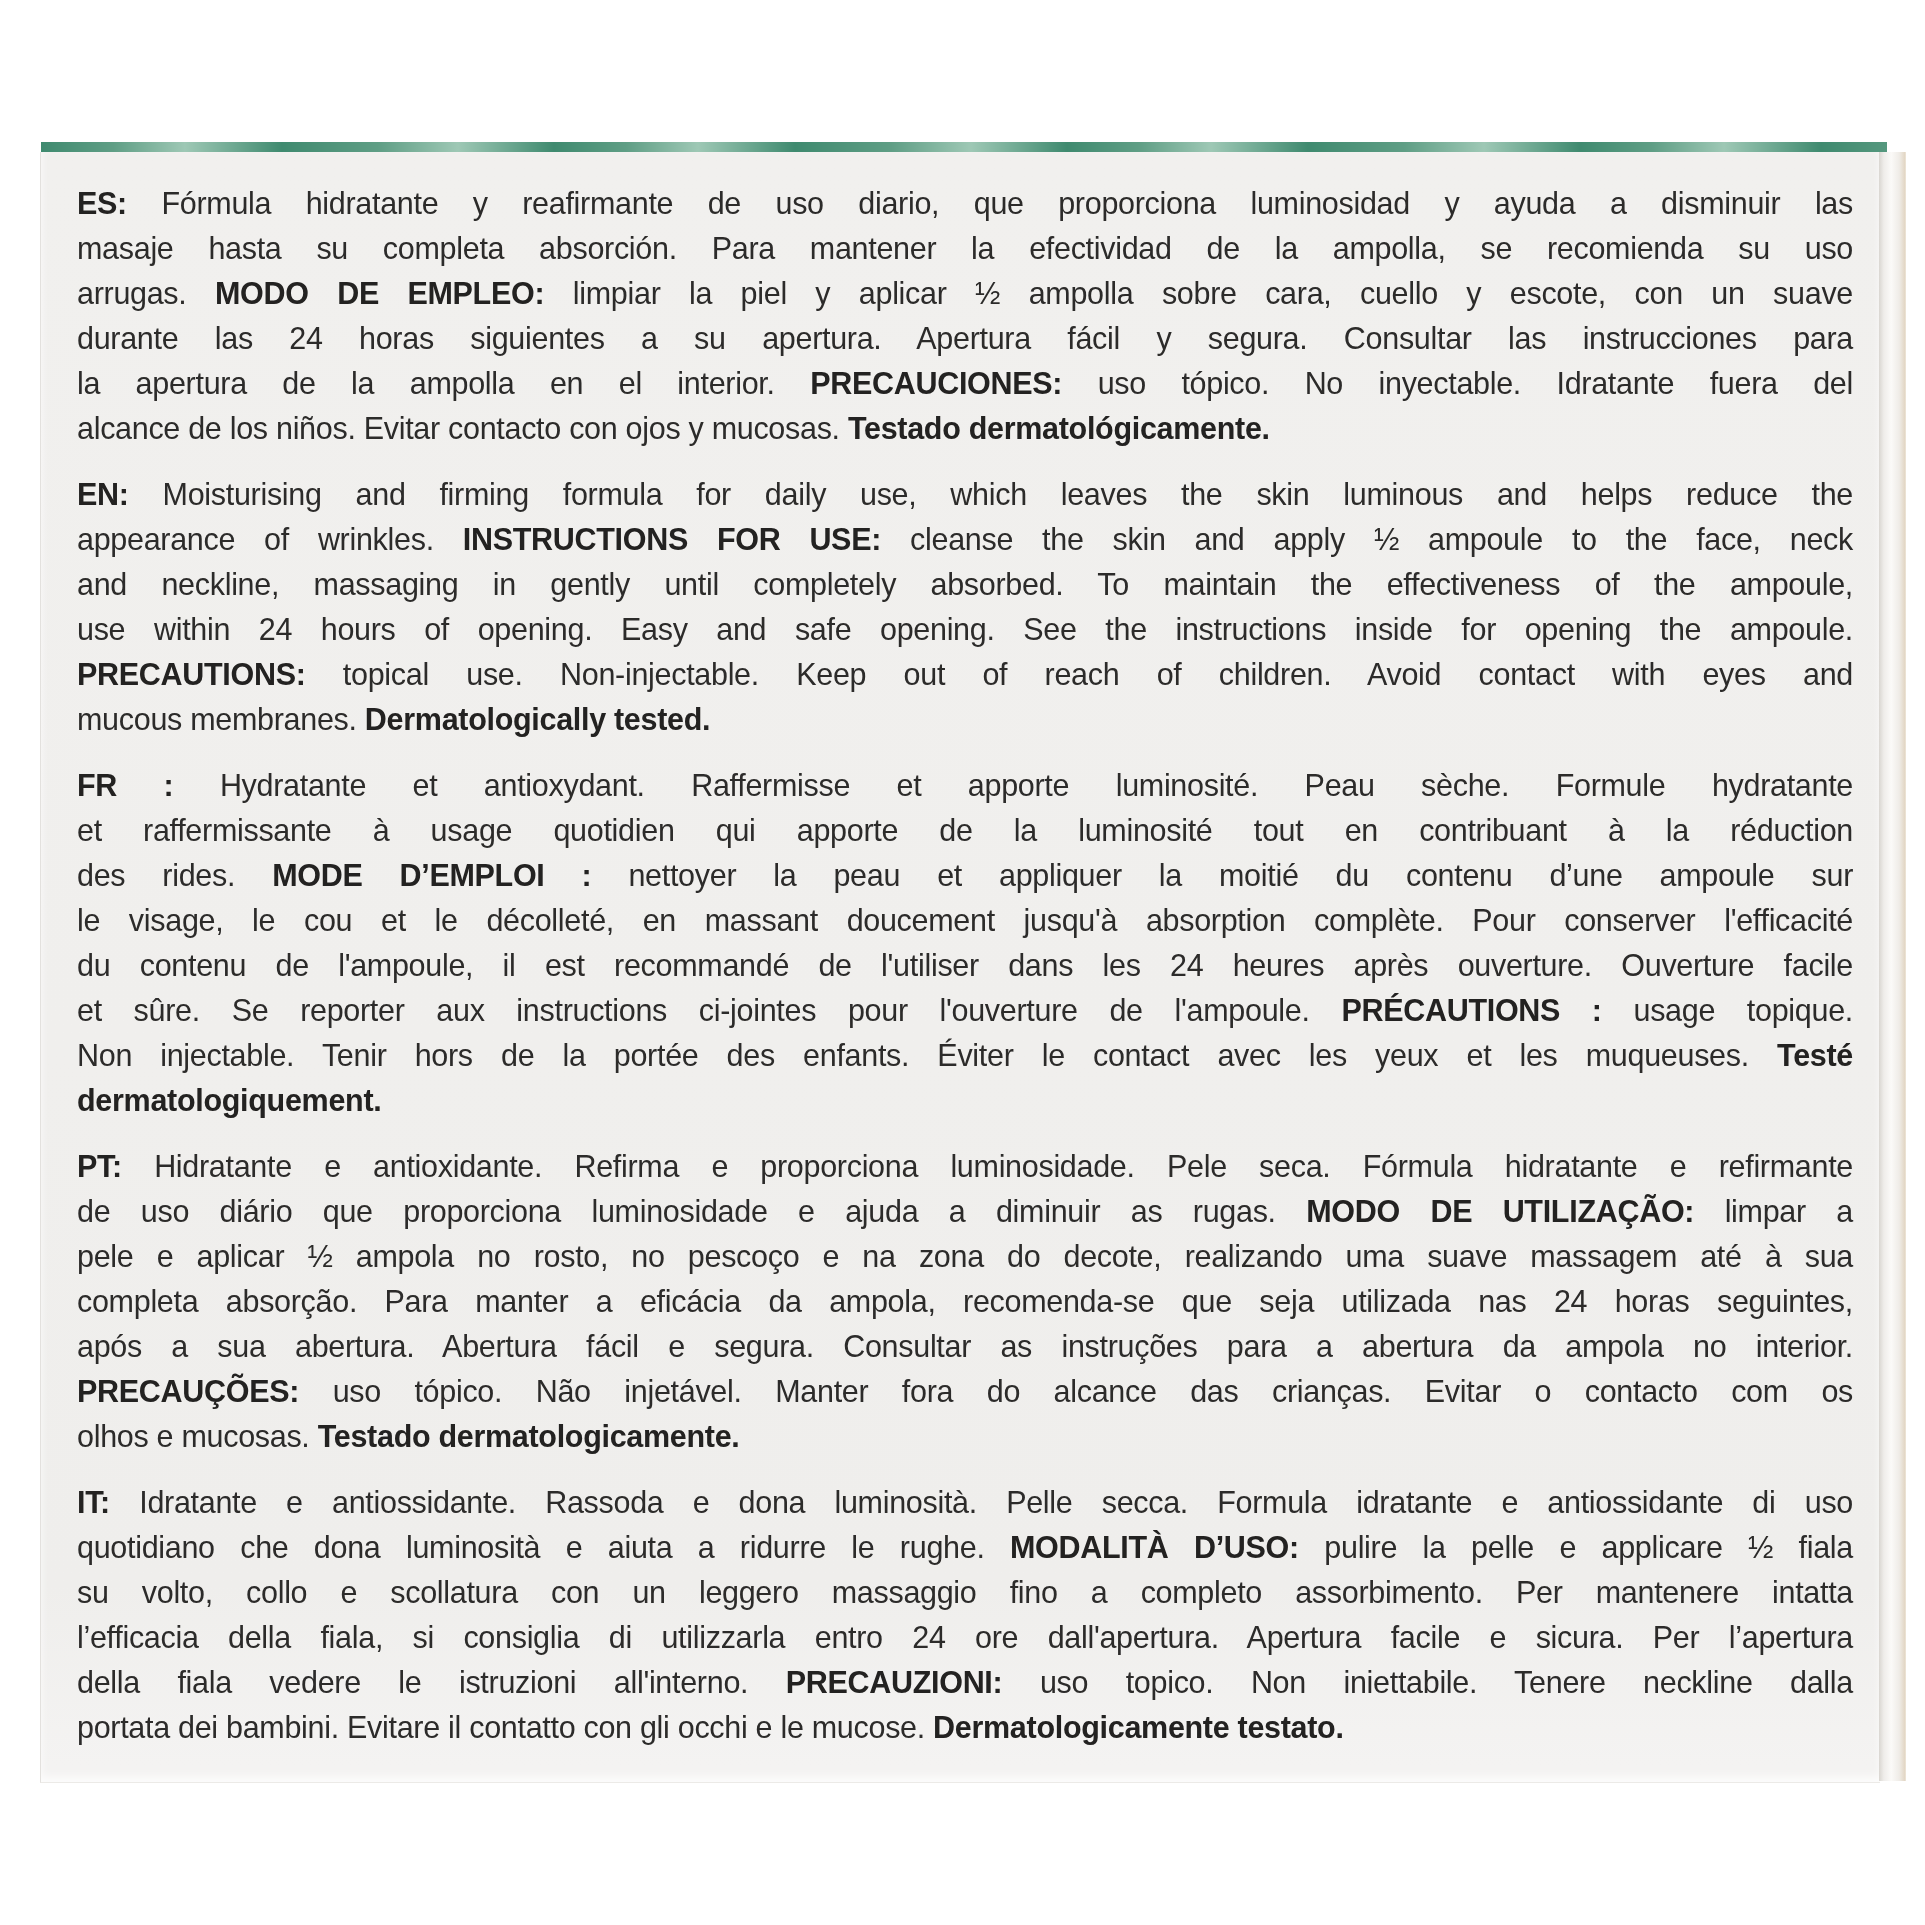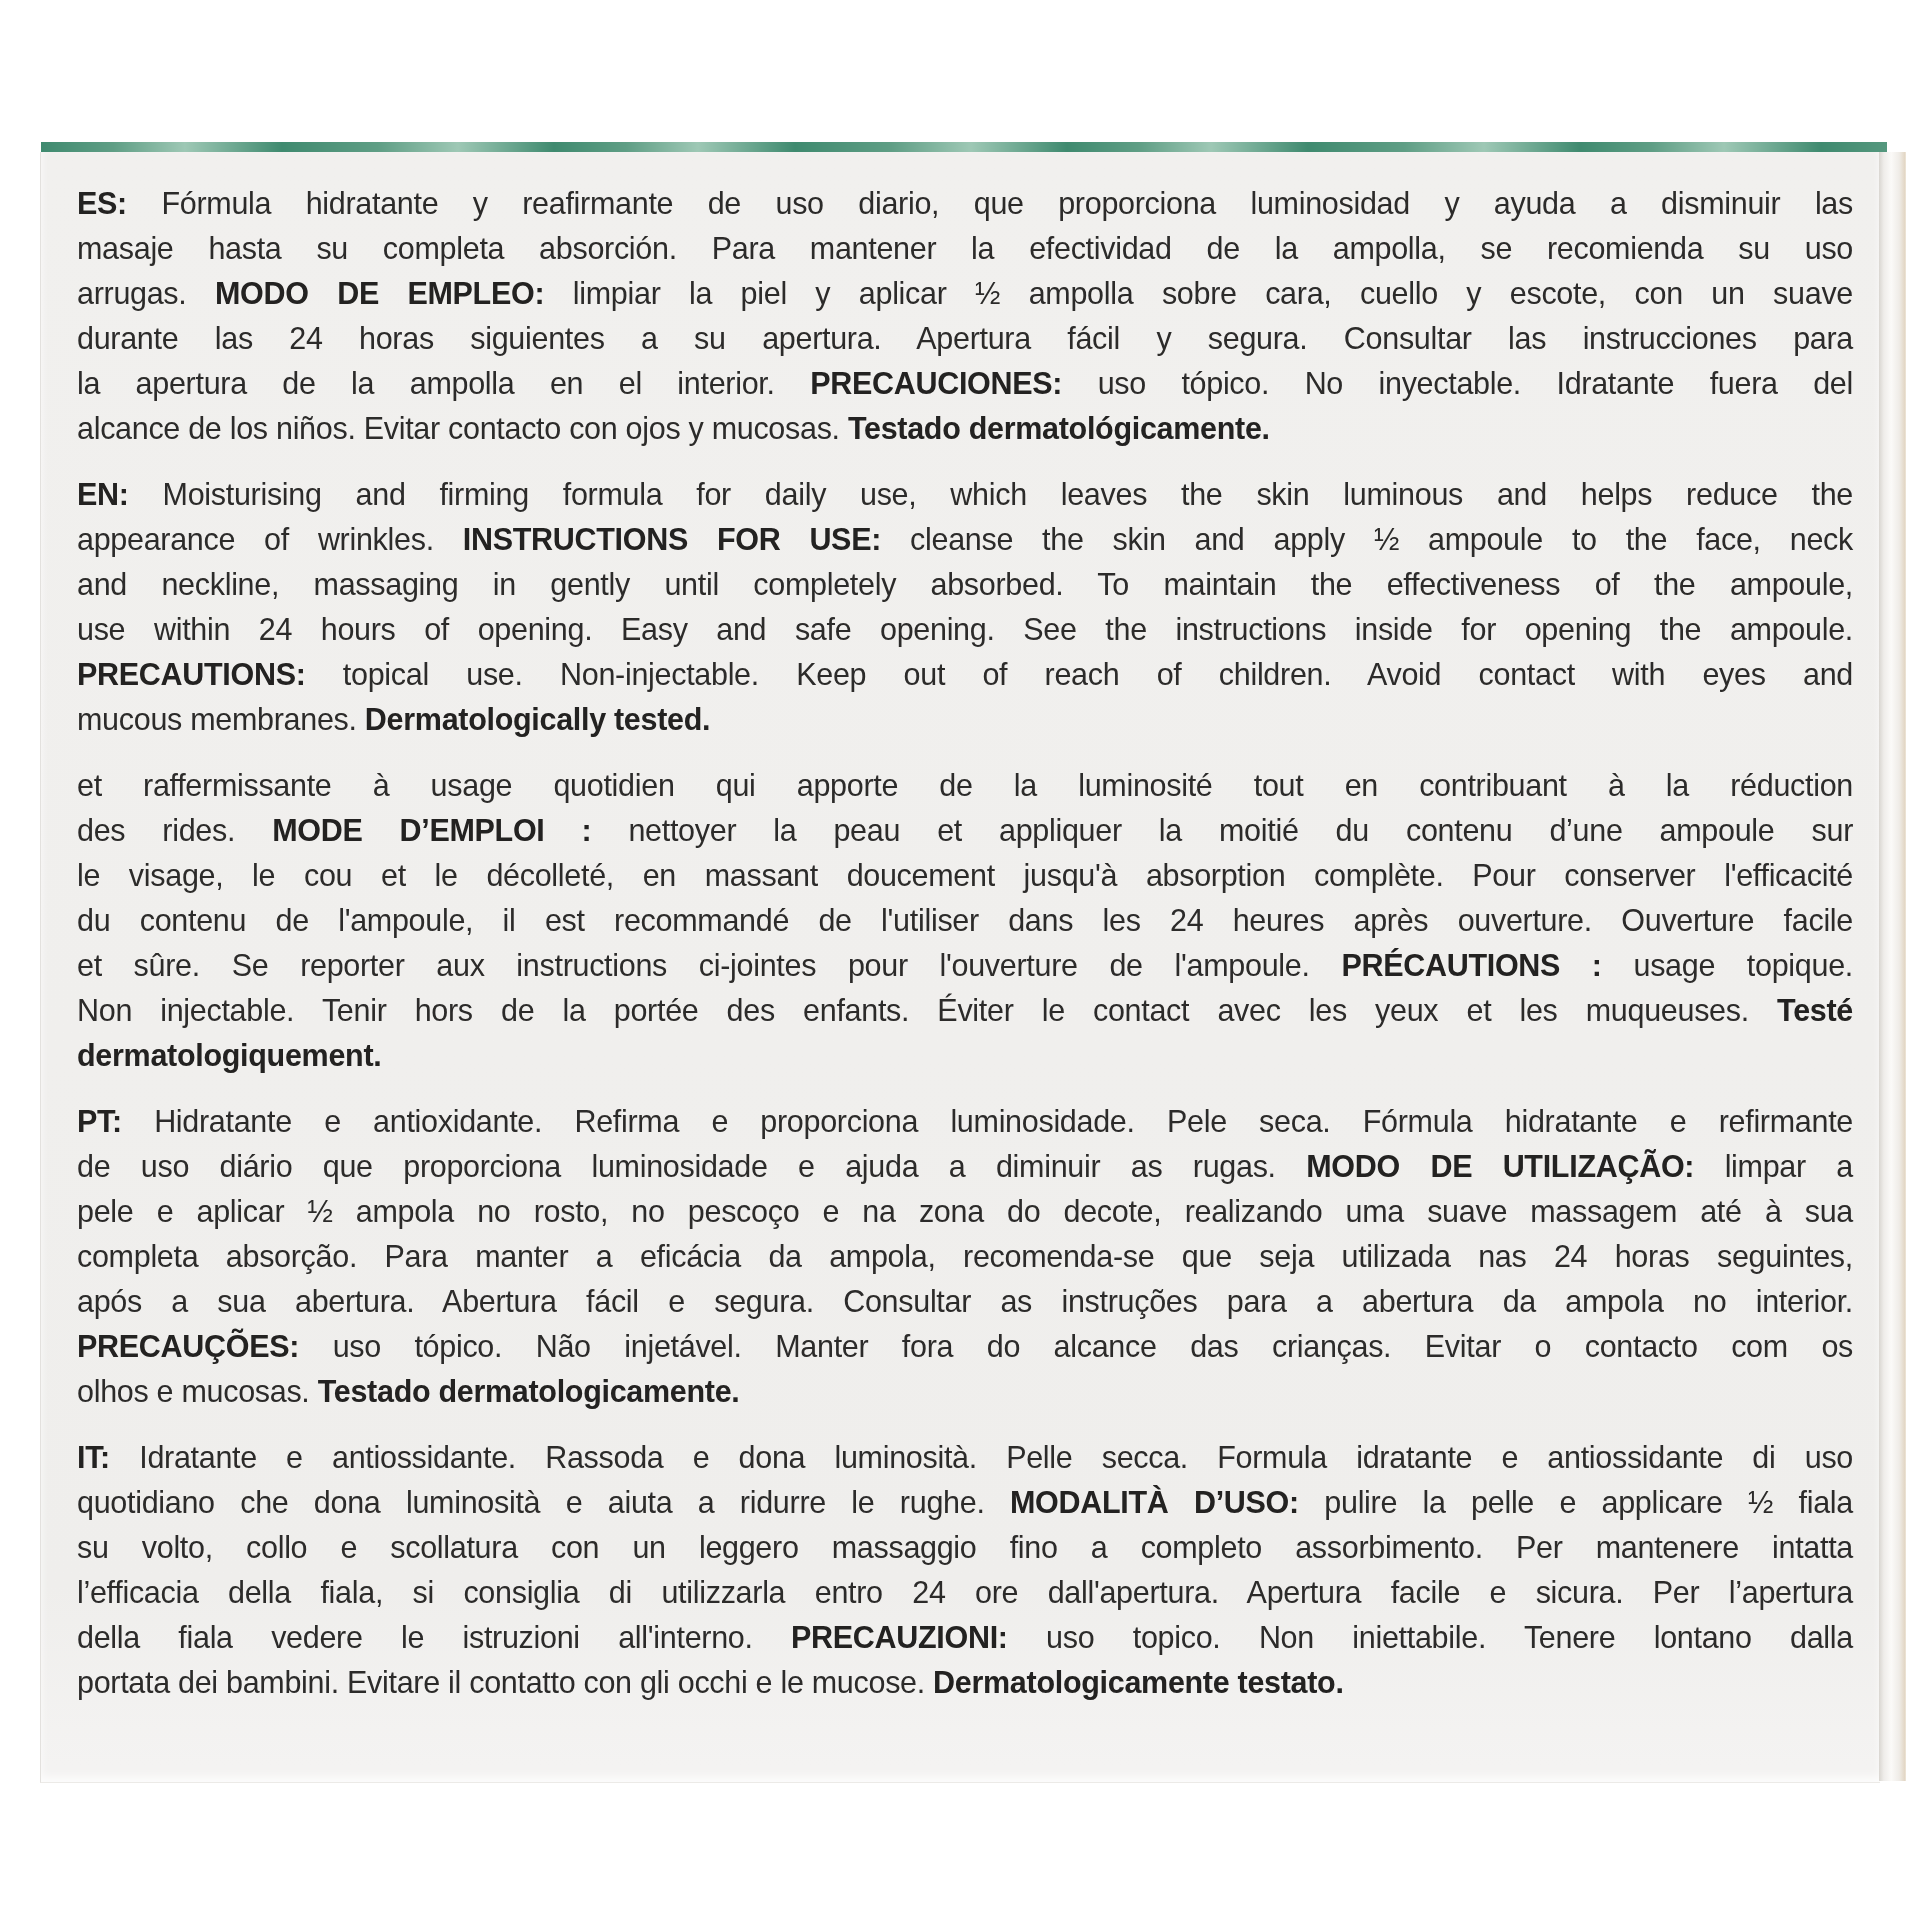--- a/index.html
+++ b/index.html
@@ -98,20 +98,21 @@
       </div>
       <div class="para">
         <div class="line"><span class="b">EN: </span><span class="n">Moisturising and firming formula for daily use, which leaves the skin luminous and helps reduce the</span></div>
         <div class="line"><span class="n">appearance of wrinkles. </span><span class="b">INSTRUCTIONS FOR USE: </span><span class="n">cleanse the skin and apply ½ ampoule to the face, neck</span></div>
         <div class="line"><span class="n">and neckline, massaging in gently until completely absorbed. To maintain the effectiveness of the ampoule,</span></div>
         <div class="line"><span class="n">use within 24 hours of opening. Easy and safe opening. See the instructions inside for opening the ampoule.</span></div>
         <div class="line"><span class="b">PRECAUTIONS: </span><span class="n">topical use. Non-injectable. Keep out of reach of children. Avoid contact with eyes and</span></div>
         <div class="line last"><span class="n">mucous membranes. </span><span class="b">Dermatologically tested.</span></div>
       </div>
       <div class="para">
+        <div class="line"><span class="b">FR : </span><span class="n">Hydratante et antioxydant. Raffermisse et apporte luminosité. Peau sèche. Formule hydratante</span></div>
         <div class="line"><span class="n">et raffermissante à usage quotidien qui apporte de la luminosité tout en contribuant à la réduction</span></div>
         <div class="line"><span class="n">des rides. </span><span class="b">MODE D’EMPLOI : </span><span class="n">nettoyer la peau et appliquer la moitié du contenu d’une ampoule sur</span></div>
         <div class="line"><span class="n">le visage, le cou et le décolleté, en massant doucement jusqu'à absorption complète. Pour conserver l'efficacité</span></div>
         <div class="line"><span class="n">du contenu de l'ampoule, il est recommandé de l'utiliser dans les 24 heures après ouverture. Ouverture facile</span></div>
         <div class="line"><span class="n">et sûre. Se reporter aux instructions ci-jointes pour l'ouverture de l'ampoule. </span><span class="b">PRÉCAUTIONS : </span><span class="n">usage topique.</span></div>
         <div class="line"><span class="n">Non injectable. Tenir hors de la portée des enfants. Éviter le contact avec les yeux et les muqueuses. </span><span class="b">Testé</span></div>
         <div class="line last"><span class="b">dermatologiquement.</span></div>
       </div>
       <div class="para">
         <div class="line"><span class="b">PT: </span><span class="n">Hidratante e antioxidante. Refirma e proporciona luminosidade. Pele seca. Fórmula hidratante e refirmante</span></div>
@@ -120,18 +121,18 @@
         <div class="line"><span class="n">completa absorção. Para manter a eficácia da ampola, recomenda-se que seja utilizada nas 24 horas seguintes,</span></div>
         <div class="line"><span class="n">após a sua abertura. Abertura fácil e segura. Consultar as instruções para a abertura da ampola no interior.</span></div>
         <div class="line"><span class="b">PRECAUÇÕES: </span><span class="n">uso tópico. Não injetável. Manter fora do alcance das crianças. Evitar o contacto com os</span></div>
         <div class="line last"><span class="n">olhos e mucosas. </span><span class="b">Testado dermatologicamente.</span></div>
       </div>
       <div class="para">
         <div class="line"><span class="b">IT: </span><span class="n">Idratante e antiossidante. Rassoda e dona luminosità. Pelle secca. Formula idratante e antiossidante di uso</span></div>
         <div class="line"><span class="n">quotidiano che dona luminosità e aiuta a ridurre le rughe. </span><span class="b">MODALITÀ D’USO: </span><span class="n">pulire la pelle e applicare ½ fiala</span></div>
         <div class="line"><span class="n">su volto, collo e scollatura con un leggero massaggio fino a completo assorbimento. Per mantenere intatta</span></div>
         <div class="line"><span class="n">l’efficacia della fiala, si consiglia di utilizzarla entro 24 ore dall'apertura. Apertura facile e sicura. Per l’apertura</span></div>
-        <div class="line"><span class="n">della fiala vedere le istruzioni all'interno. </span><span class="b">PRECAUZIONI: </span><span class="n">uso topico. Non iniettabile. Tenere lontano dalla</span></div>
+        <div class="line"><span class="n">della fiala vedere le istruzioni all'interno. </span><span class="b">PRECAUZIONI: </span><span class="n">uso topico. Non iniettabile. Tenere neckline dalla</span></div>
         <div class="line last"><span class="n">portata dei bambini. Evitare il contatto con gli occhi e le mucose. </span><span class="b">Dermatologicamente testato.</span></div>
       </div>
     </div>
 </div>
 
 
 </body></html>

